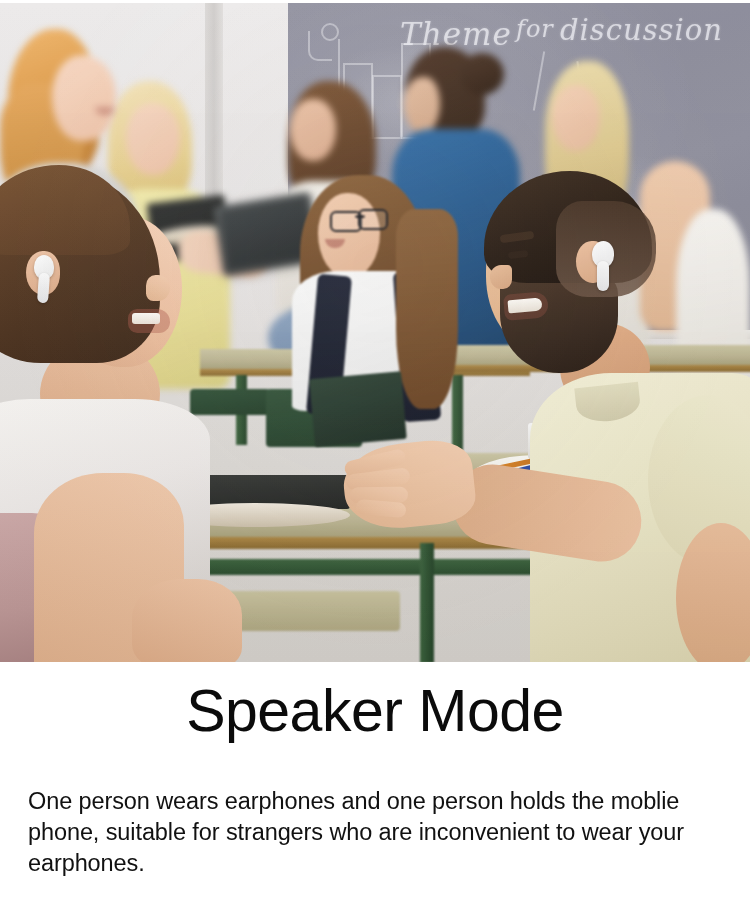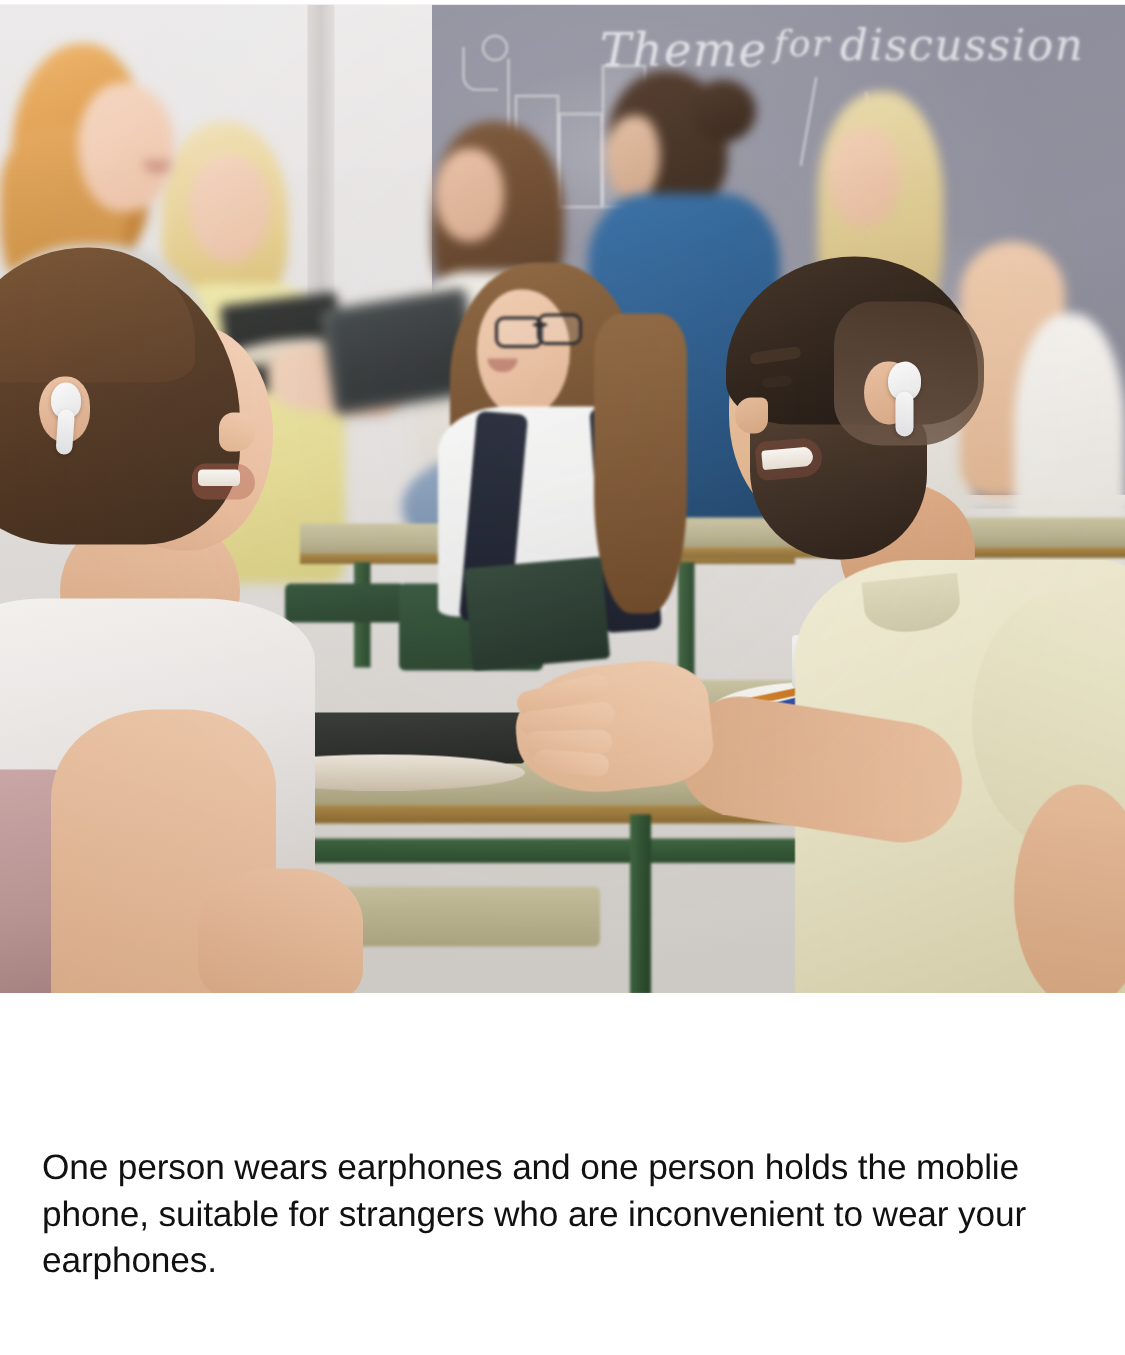--- a/index.html
+++ b/index.html
@@ -417,21 +417,21 @@
     font-family: "Liberation Sans", sans-serif;
     font-size: 59px;
     font-weight: 400;
     line-height: 66px;
     letter-spacing: -0.5px;
     color: #0b0b0b;
   }
   .body-text {
     position: absolute;
     left: 28px;
-    top: 101px;
+    top: 124px;
     width: 690px;
     font-family: "Liberation Sans", sans-serif;
     font-size: 23.5px;
     font-weight: 400;
     line-height: 31px;
     letter-spacing: -0.1px;
     color: #111111;
     text-align: left;
   }
 </style>
@@ -607,16 +607,17 @@
       <div class="blob f-lip"></div>
       <div class="blob f-teeth"></div>
       <div class="blob f-bud-body"></div>
       <div class="blob f-bud-stem"></div>
     </div>
 
     <div class="photo-tone"></div>
   </div>
 
   <div class="caption">
+    <div class="title">Speaker Mode</div>
     <div class="body-text">One person wears earphones and one person holds the moblie phone, suitable for strangers who are inconvenient to wear your earphones.</div>
   </div>
 
 </div>
 
 </body></html>

